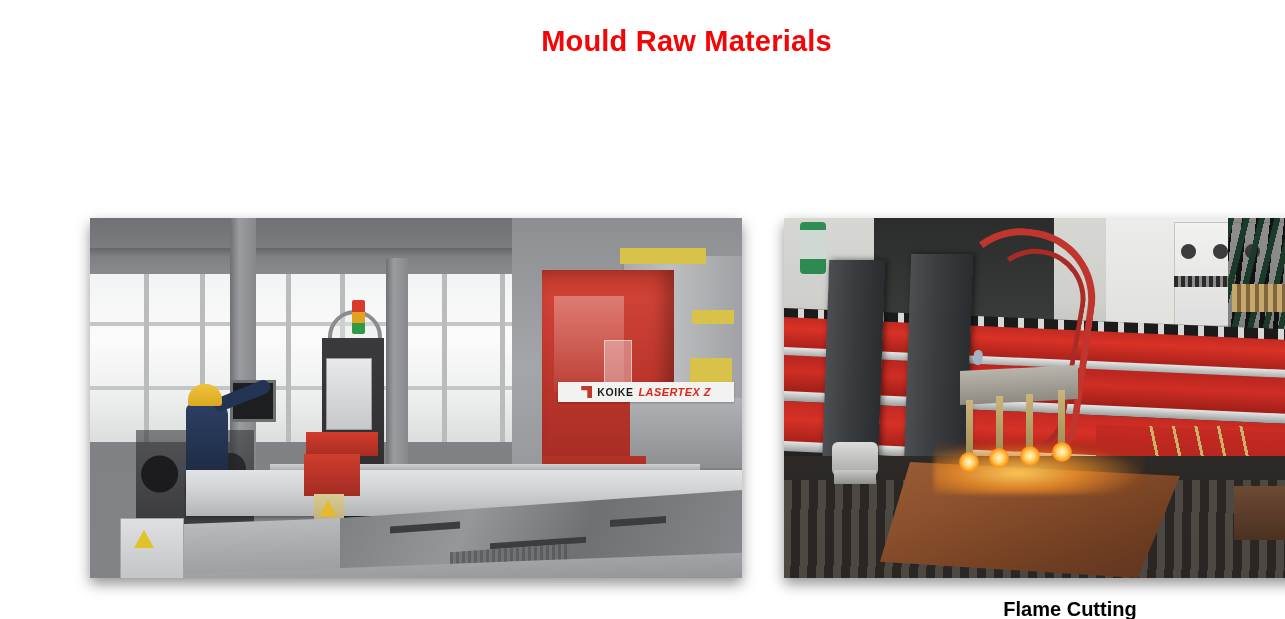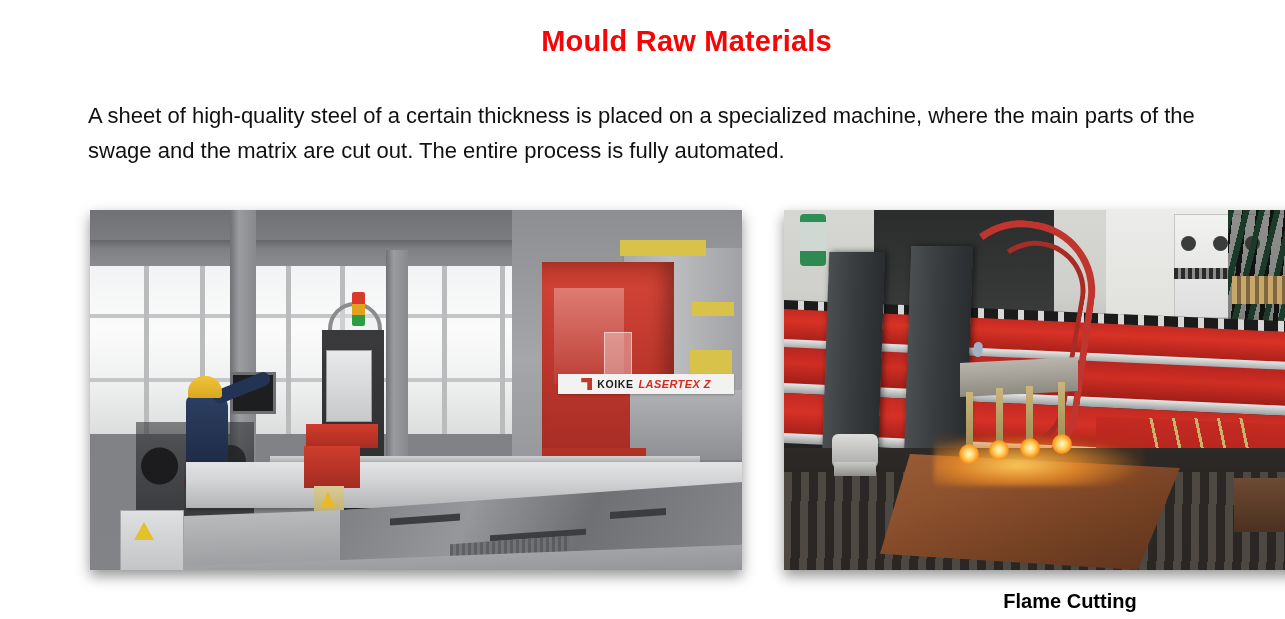--- a/index.html
+++ b/index.html
@@ -53,21 +53,21 @@
   
   .figures {
     position: absolute;
     left: 0;
     top: 186px;
     width: 1285px;
     height: 420px;
   }
   .figure {
     position: absolute;
-    top: 8px;
+    top: 16px;
   }
   .figure.left  { left: 6px;   width: 652px; }
   .figure.right { left: 700px; width: 572px; }
 
   .photo {
     position: relative;
     width: 100%;
     height: 360px;
     overflow: hidden;
     box-shadow: 0 6px 13px rgba(0,0,0,0.42);
@@ -469,21 +469,20 @@
       repeating-linear-gradient(78deg, #cbb26a 0 3px, transparent 3px 22px);
   }
 </style>
 </head>
 <body>
 
 <div class="page">
 
   <div class="title">Mould Raw Materials</div>
 
-  <p class="intro">A sheet of high-quality steel of a certain thickness is placed on a specialized machine, where the main parts of the swage and the matrix are cut out. The entire process is fully automated.</p>
 
   <div class="figures">
 
     <figure class="figure left">
       <div class="photo">
         <div class="lp-wall"></div>
         <div class="lp-ceiling"></div>
         <div class="lp-ceilbeam"></div>
 
         <div class="lp-windows"></div>

